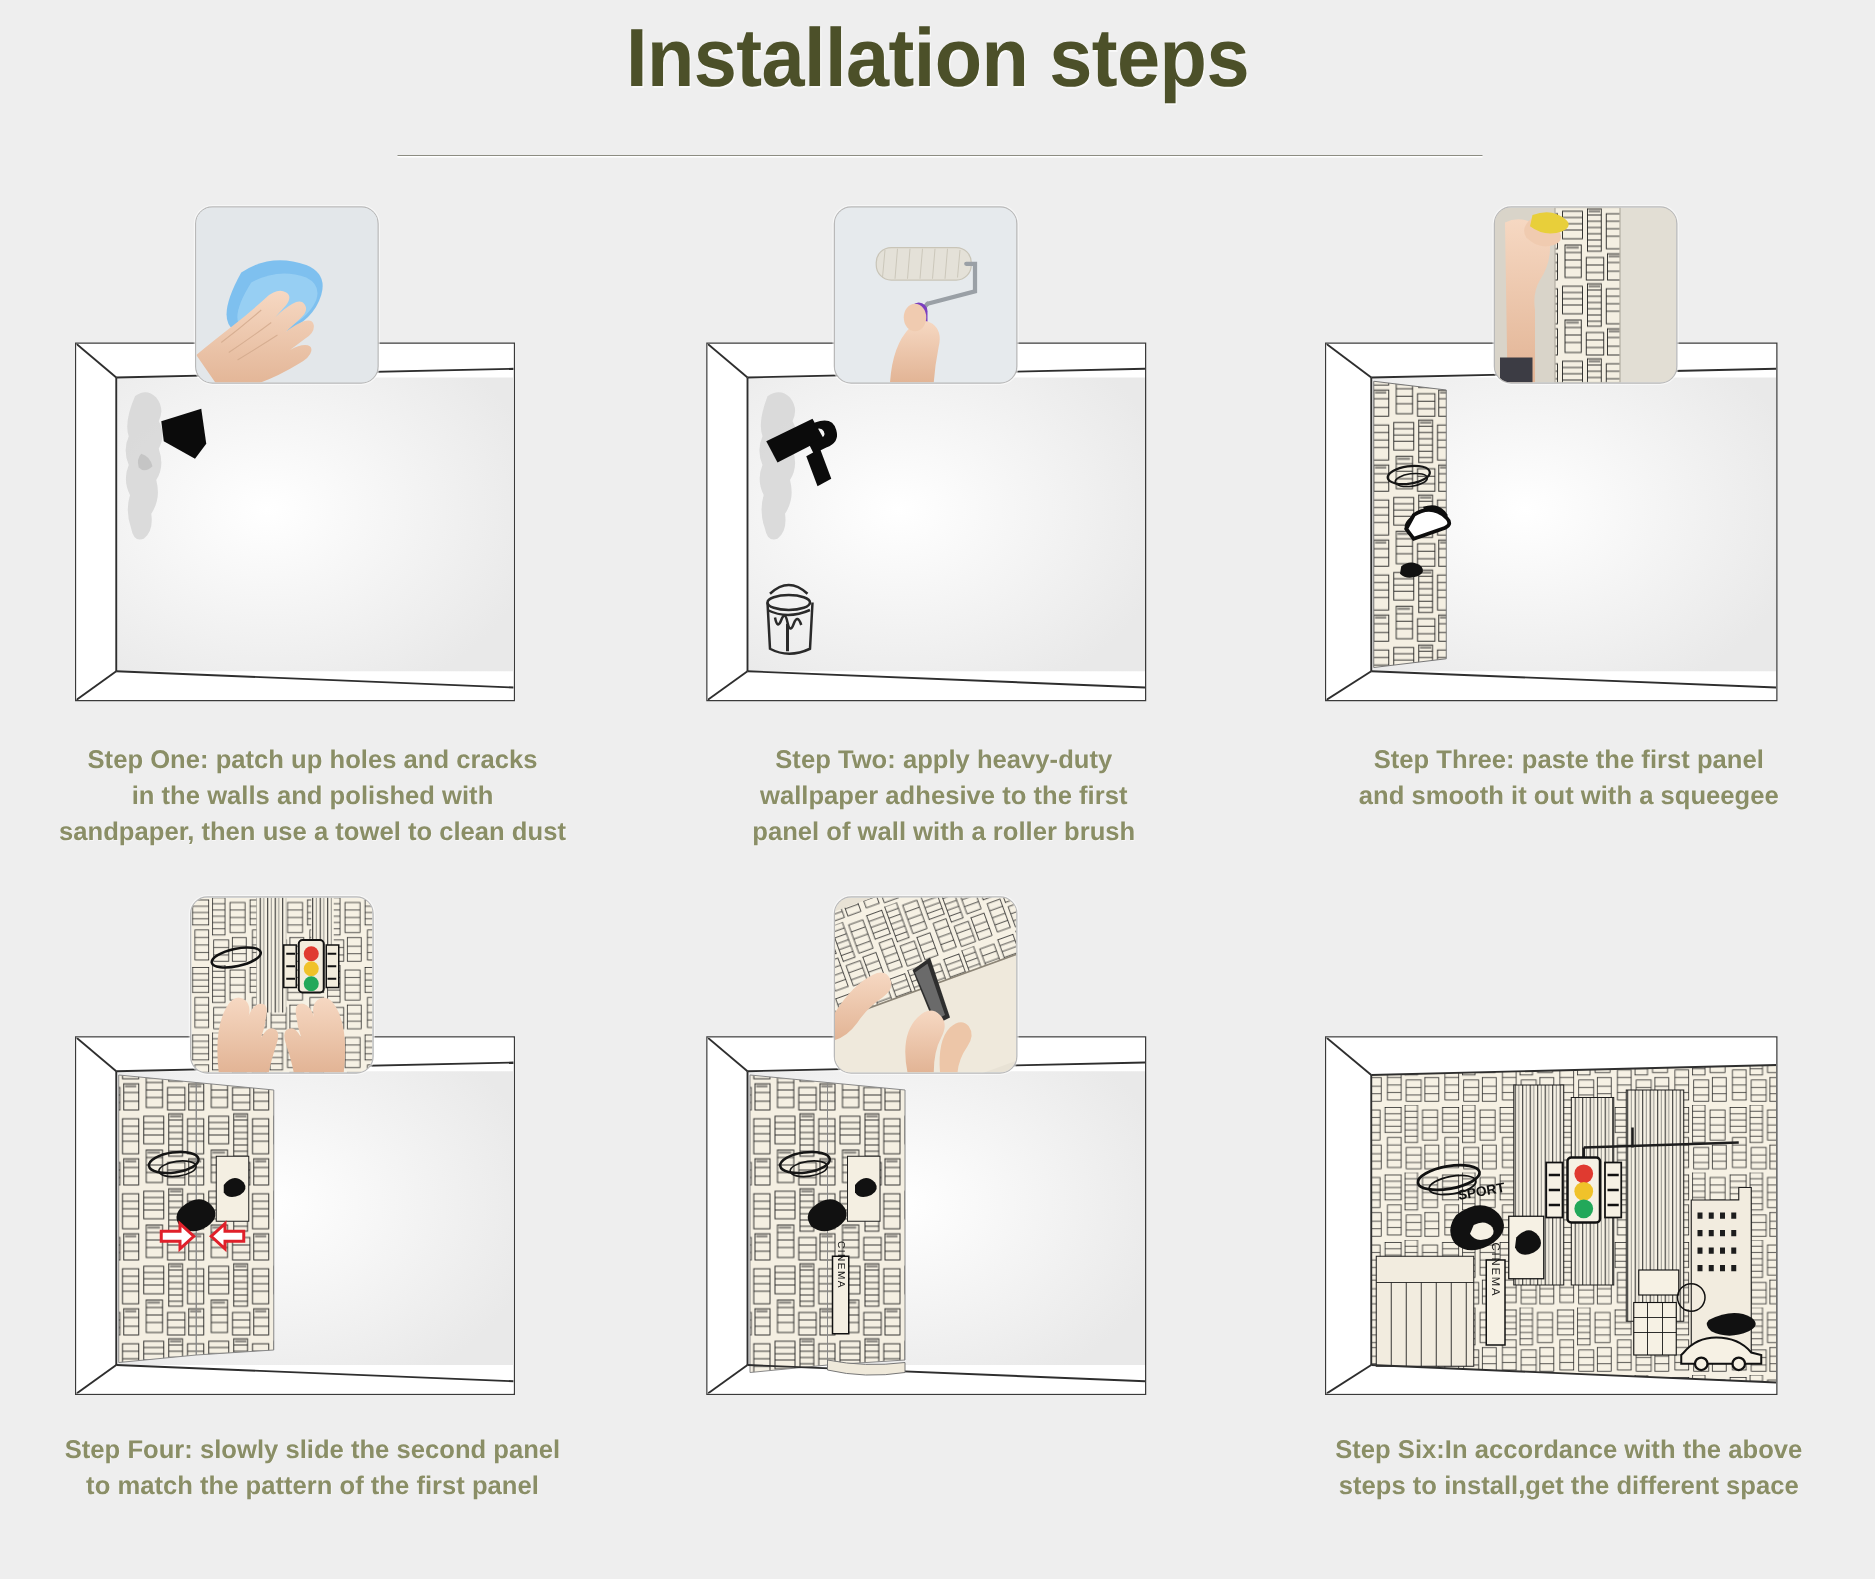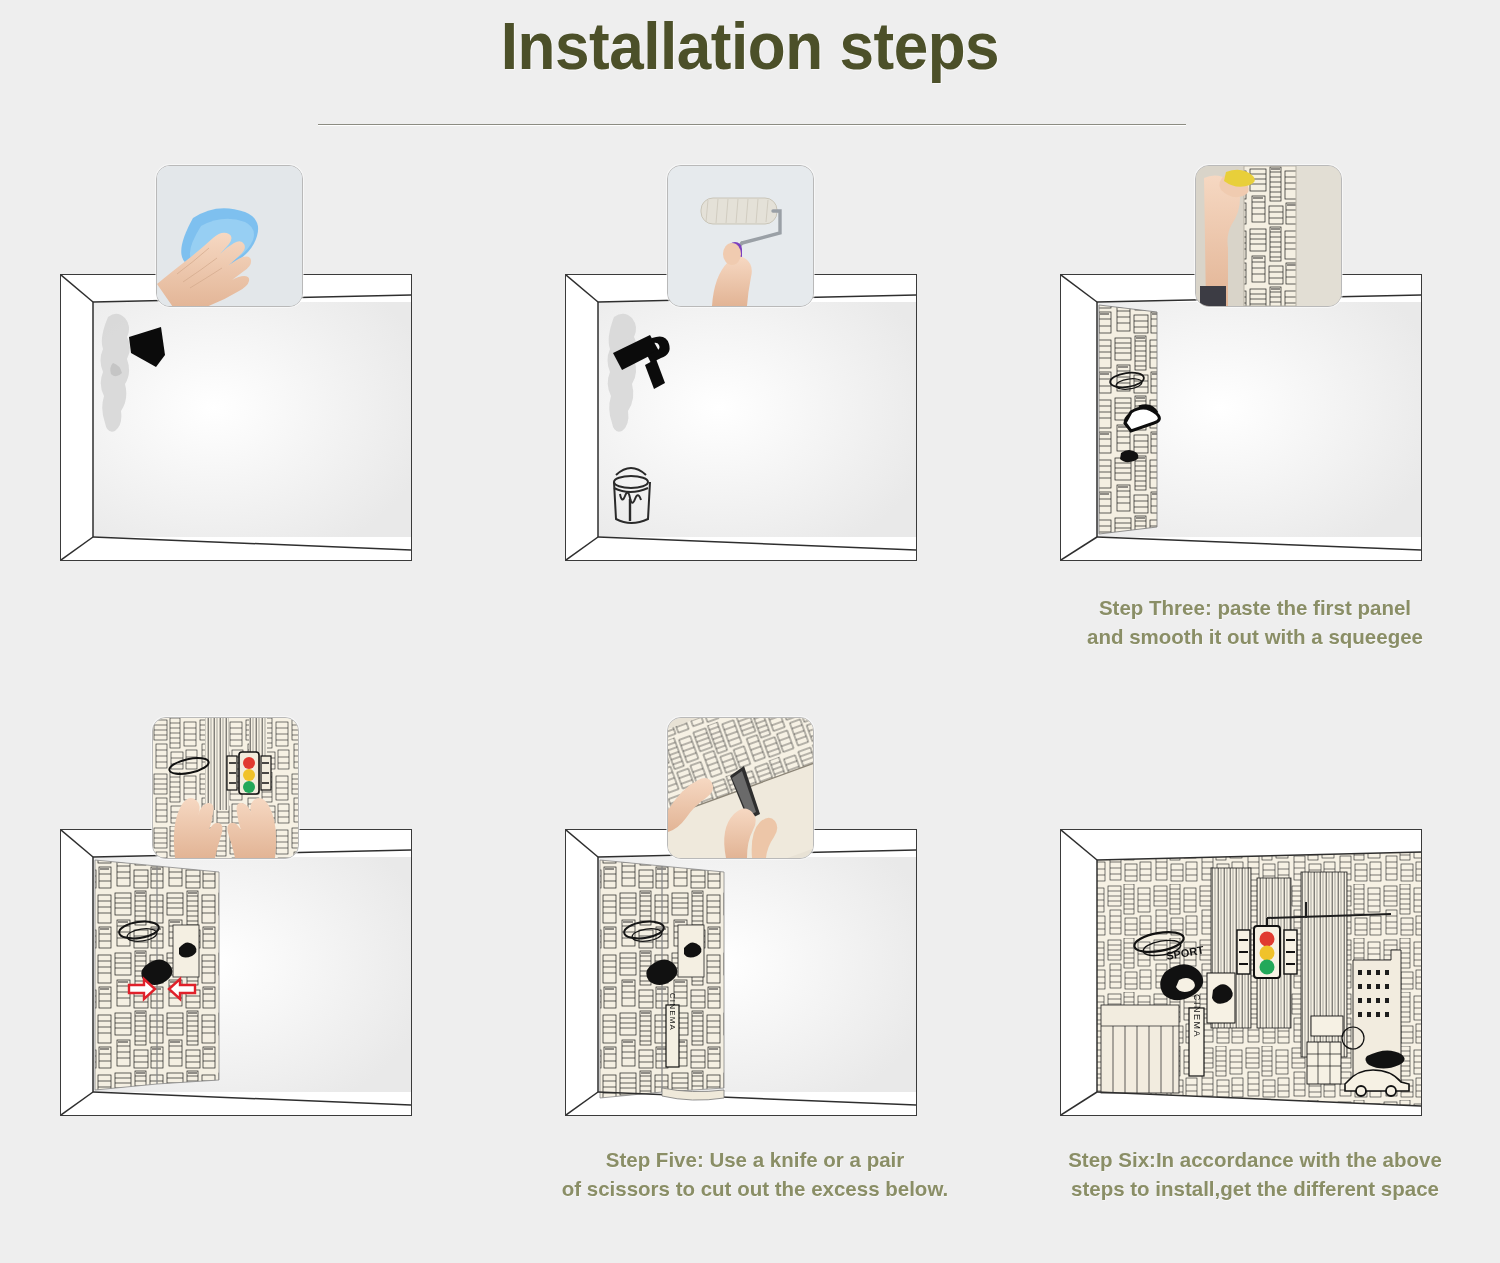--- a/index.html
+++ b/index.html
@@ -203,20 +203,23 @@
 
             <path d="M0 118 q12 -10 30 -24 q14 -11 26 -22 q9 -8 16 -4 q5 3 0 10 l-9 10 q7 -7 14 -11 q7 -4 10 1 q3 5 -4 11 l-12 11 q9 -7 15 -9 q7 -2 8 3 q1 6 -7 11 l-12 9 q7 -4 12 -4 q6 0 5 5 q-1 5 -10 10 q-18 11 -36 17 q-16 5 -28 2 z" fill="url(#skinG)"></path>
             <g stroke="#d2a98c" stroke-width="0.9" fill="none" opacity="0.8">
               <path d="M20 108 q16 -12 32 -26"></path>
               <path d="M26 116 q18 -12 34 -24"></path>
               <path d="M33 122 q18 -11 32 -20"></path>
             </g>
             <rect x="0" y="0" width="145" height="140" fill="none"></rect>
           </svg>
         </div>
+        <div class="caption" style="top:443px">Step One: patch up holes and cracks
+in the walls and polished with
+sandpaper, then use a towel to clean dust</div>
       </div>
 
       <div class="cell c1">
         <div class="room">
           <svg class="roomsvg" viewBox="0 0 350 285" preserveAspectRatio="none">
             <rect x="0" y="0" width="350" height="285" fill="#ffffff"></rect>
             <polygon points="32,27 350,27 350,262 32,262" fill="url(#wallShade)"></polygon>
             <g stroke="#2e2e2e" stroke-width="1.5" fill="none">
               <line x1="0" y1="0" x2="32" y2="27"></line>
               <line x1="32" y1="27" x2="350" y2="20"></line>
@@ -268,20 +271,23 @@
 
             <g>
               <rect x="60" y="76" width="14" height="40" rx="7" fill="#7b3fbf"></rect>
               <rect x="62" y="79" width="5" height="33" rx="3" fill="#9b63d8" opacity="0.7"></rect>
             </g>
 
             <path d="M44 140 q2 -30 16 -44 q9 -9 18 -3 q8 6 5 18 q-3 15 -4 29 z" fill="url(#skinG)"></path>
             <ellipse cx="64" cy="88" rx="9" ry="11" fill="#f0cbb0"></ellipse>
           </svg>
         </div>
+        <div class="caption" style="top:443px">Step Two: apply heavy-duty
+wallpaper adhesive to the first
+panel of wall with a roller brush</div>
       </div>
 
       <div class="cell c2">
         <div class="room wide">
           <svg class="roomsvg" viewBox="0 0 360 285" preserveAspectRatio="none">
             <rect x="0" y="0" width="360" height="285" fill="#ffffff"></rect>
             <polygon points="36,27 360,27 360,262 36,262" fill="url(#wallShade)"></polygon>
 
             <g>
               <polygon points="38,30 96,37 96,252 38,259" fill="url(#cityPat)"></polygon>
@@ -390,20 +396,22 @@
             </g>
 
             <ellipse cx="36" cy="48" rx="20" ry="7" fill="none" stroke="#111" stroke-width="2" transform="rotate(-12 36 48)"></ellipse>
 
             <g>
               <path d="M22 140 q-4 -34 6 -52 q7 -12 15 -6 q6 5 2 16 q3 -12 10 -13 q7 -1 5 10 q-1 9 -4 17 q5 -9 10 -7 q6 2 2 13 q-4 12 -6 22z" fill="url(#skinG)"></path>
               <path d="M122 140 q4 -34 -6 -52 q-7 -12 -15 -6 q-6 5 -2 16 q-3 -12 -10 -13 q-7 -1 -5 10 q1 9 4 17 q-5 -9 -10 -7 q-6 2 -2 13 q4 12 6 22z" fill="url(#skinG)"></path>
             </g>
           </svg>
         </div>
+        <div class="caption" style="top:440px">Step Four: slowly slide the second panel
+to match the pattern of the first panel</div>
       </div>
 
       <div class="cell c1">
         <div class="room">
           <svg class="roomsvg" viewBox="0 0 350 285" preserveAspectRatio="none">
             <rect x="0" y="0" width="350" height="285" fill="#ffffff"></rect>
             <polygon points="32,27 350,27 350,262 32,262" fill="url(#wallShade)"></polygon>
             <g>
               <polygon points="34,30 96,36 96,262 34,268" fill="url(#cityPat)"></polygon>
               <polygon points="96,36 158,42 158,258 96,262" fill="url(#cityPat)"></polygon>
@@ -445,22 +453,20 @@
             <g>
               <polygon points="62,58 76,48 92,96 80,102" fill="#2e2e2e"></polygon>
               <polygon points="64,60 74,53 88,94 80,98" fill="#6a6a6a"></polygon>
             </g>
 
             <path d="M0 92 q14 -22 30 -30 q10 -5 14 3 q4 8 -6 15 q-12 8 -20 20 q-8 11 -18 14 z" fill="url(#skinG)"></path>
             <path d="M58 140 q-6 -30 8 -44 q10 -10 18 -2 q7 7 1 18 q-6 11 -6 28 z" fill="url(#skinG)"></path>
             <path d="M84 140 q-2 -26 8 -36 q9 -8 15 -1 q5 7 -1 16 q-7 10 -8 21 z" fill="#edc6a8"></path>
           </svg>
         </div>
-        <div class="caption" style="top:440px">Step Five: Use a knife or a pair
-of scissors to cut out the excess below.</div>
       </div>
 
       <div class="cell c2">
         <div class="room wide">
           <svg class="roomsvg" viewBox="0 0 360 285" preserveAspectRatio="none">
             <rect x="0" y="0" width="360" height="285" fill="#ffffff"></rect>
 
             <g>
               <polygon points="36,30 360,22 360,276 36,262" fill="url(#cityPat2)"></polygon>
 

